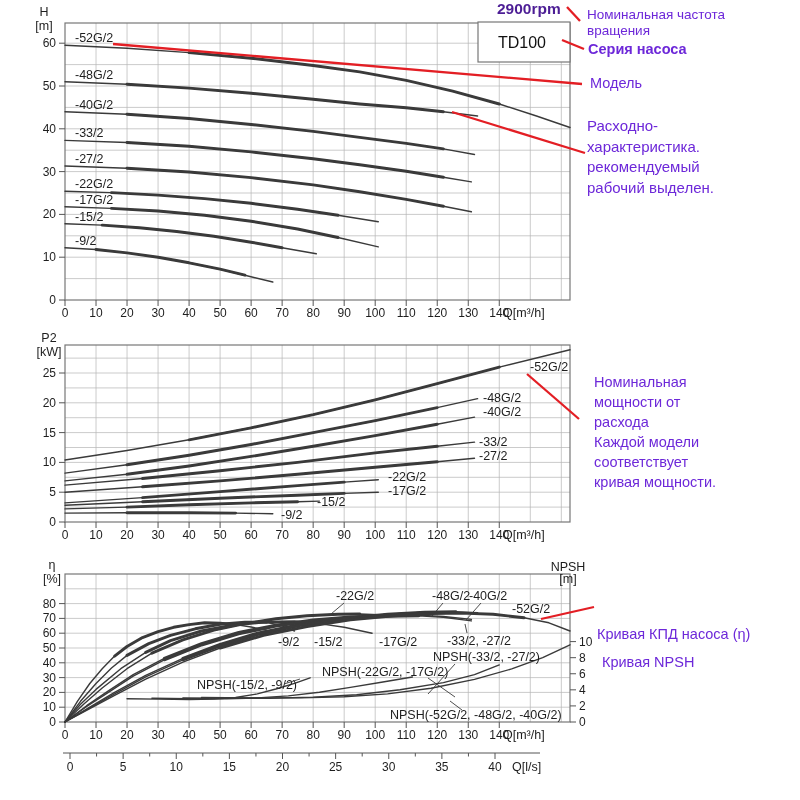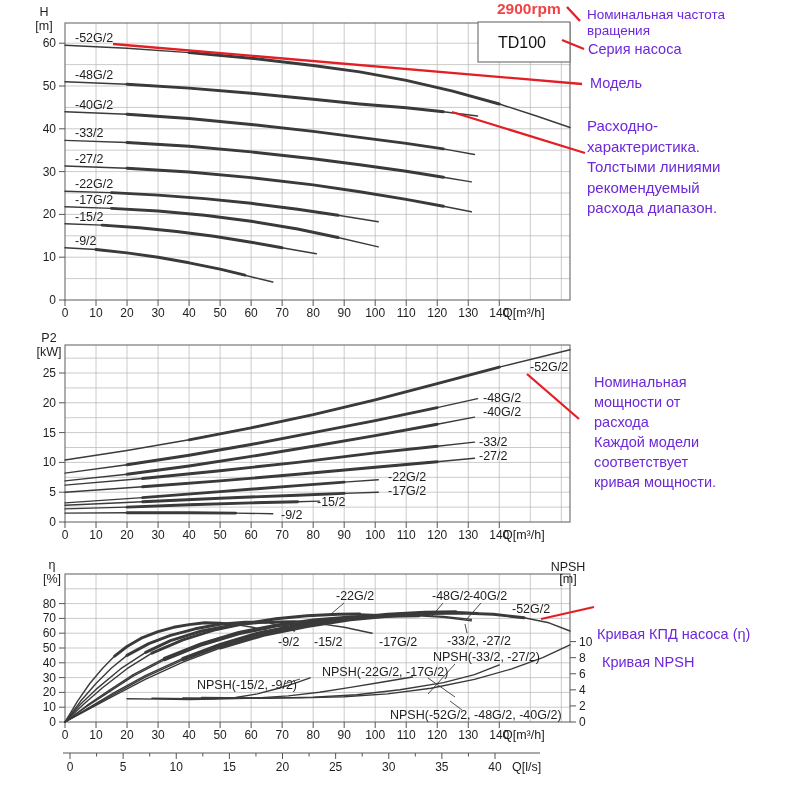--- a/index.html
+++ b/index.html
@@ -1,22 +1,22 @@
 <!DOCTYPE html>
 <html><head>
 <meta charset="utf-8">
 <style>
   html,body{margin:0;padding:0;background:#fff;}
   .page{position:relative;width:800px;height:800px;background:#fff;overflow:hidden;
         font-family:"Liberation Sans","DejaVu Sans",sans-serif;color:#2b2b2b;}
   svg{position:absolute;left:0;top:0;}
   .ann{position:absolute;color:#6d28d9;}
-  .rpm{position:absolute;left:497px;top:0px;font-size:15.5px;font-weight:600;color:#ef4444;}
+  .rpm{position:absolute;left:497px;top:0px;font-size:15.5px;font-weight:600;color:#4c1d95;}
   .n-freq{left:587px;top:7px;font-size:13.5px;line-height:16px;}
-  .n-series{left:588px;top:41px;font-size:14.5px;}
+  .n-series{left:588px;top:41px;font-size:14.5px;font-weight:bold;}
   .n-model{left:590px;top:75px;font-size:14.5px;}
   .n-flow{left:587px;top:116px;font-size:15px;line-height:20.5px;}
   .n-power{left:594px;top:372px;font-size:14.5px;line-height:20px;}
   .n-eff{left:597px;top:598px;font-size:14.5px;margin-top:28px;}
   .n-npsh{left:602px;top:654px;font-size:14.5px;}
 </style>
 </head>
 <body>
 
 <div class="page">
@@ -409,23 +409,22 @@
     <div>Номинальная частота</div>
     <div>вращения</div>
   </div>
 
   <div class="ann n-series">Серия насоса</div>
   <div class="ann n-model">Модель</div>
 
   <div class="ann n-flow">
     <div>Расходно-</div>
     <div>характеристика.</div>
-    <div>Толстыми линиями</div>
     <div>рекомендуемый</div>
-    <div>расхода диапазон.</div>
+    <div>рабочий выделен.</div>
   </div>
 
   <div class="ann n-power">
     <div>Номинальная</div>
     <div>мощности от</div>
     <div>расхода</div>
     <div>Каждой модели</div>
     <div>соответствует</div>
     <div>кривая мощности.</div>
   </div>

